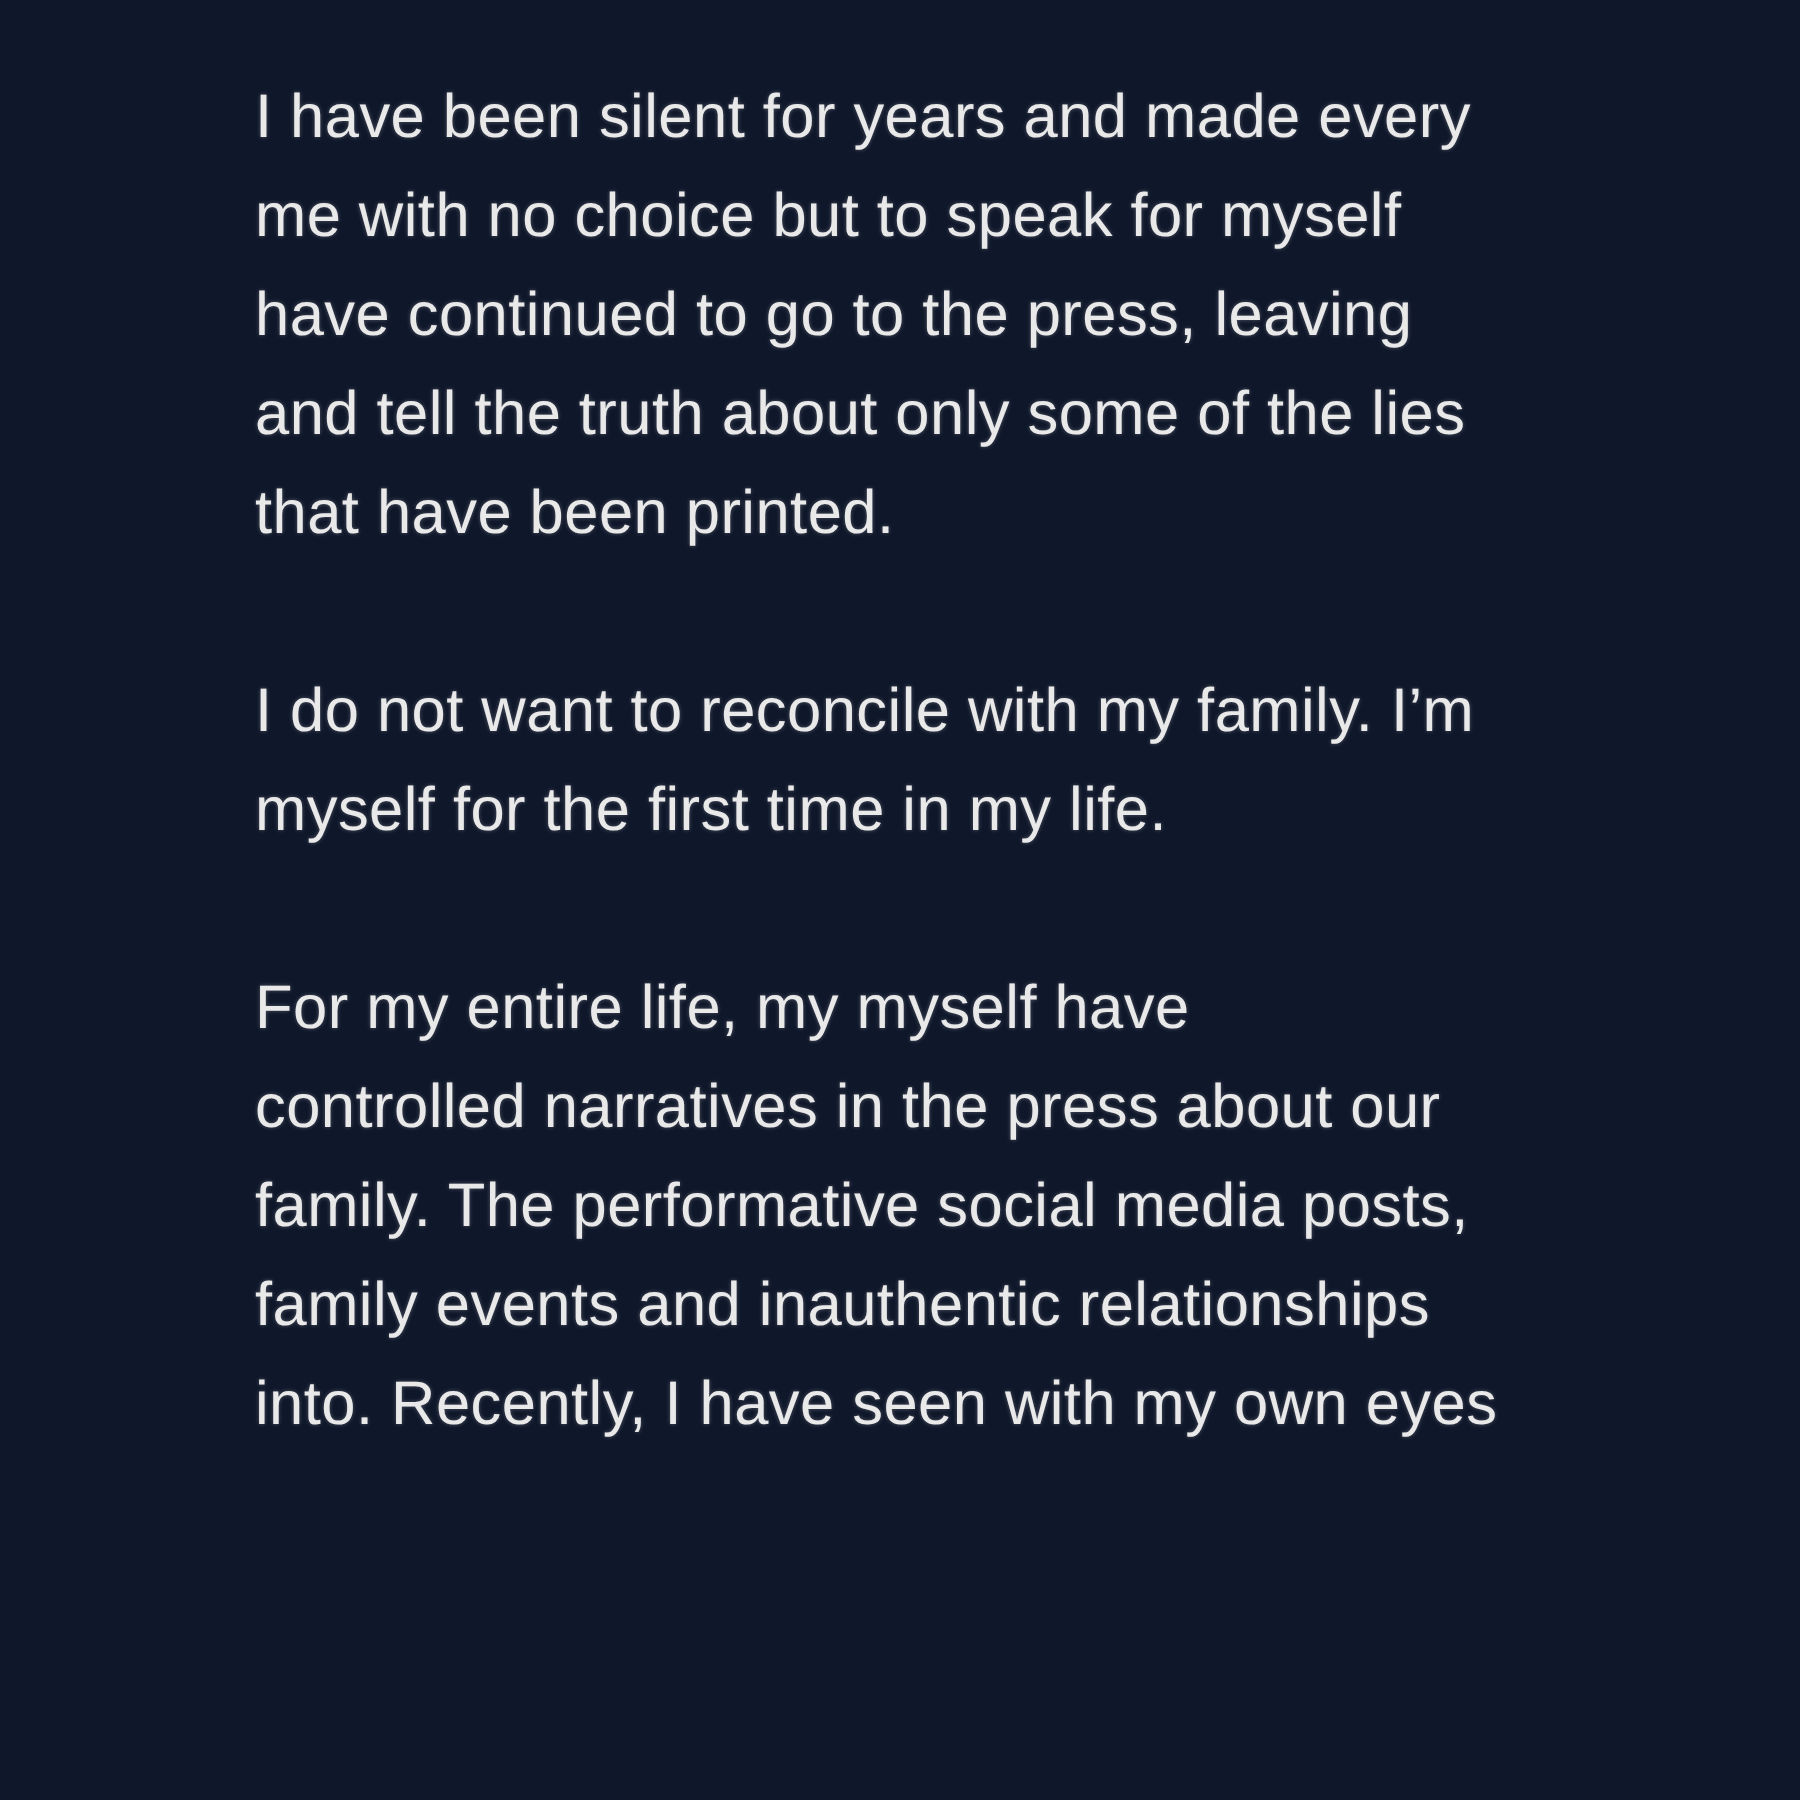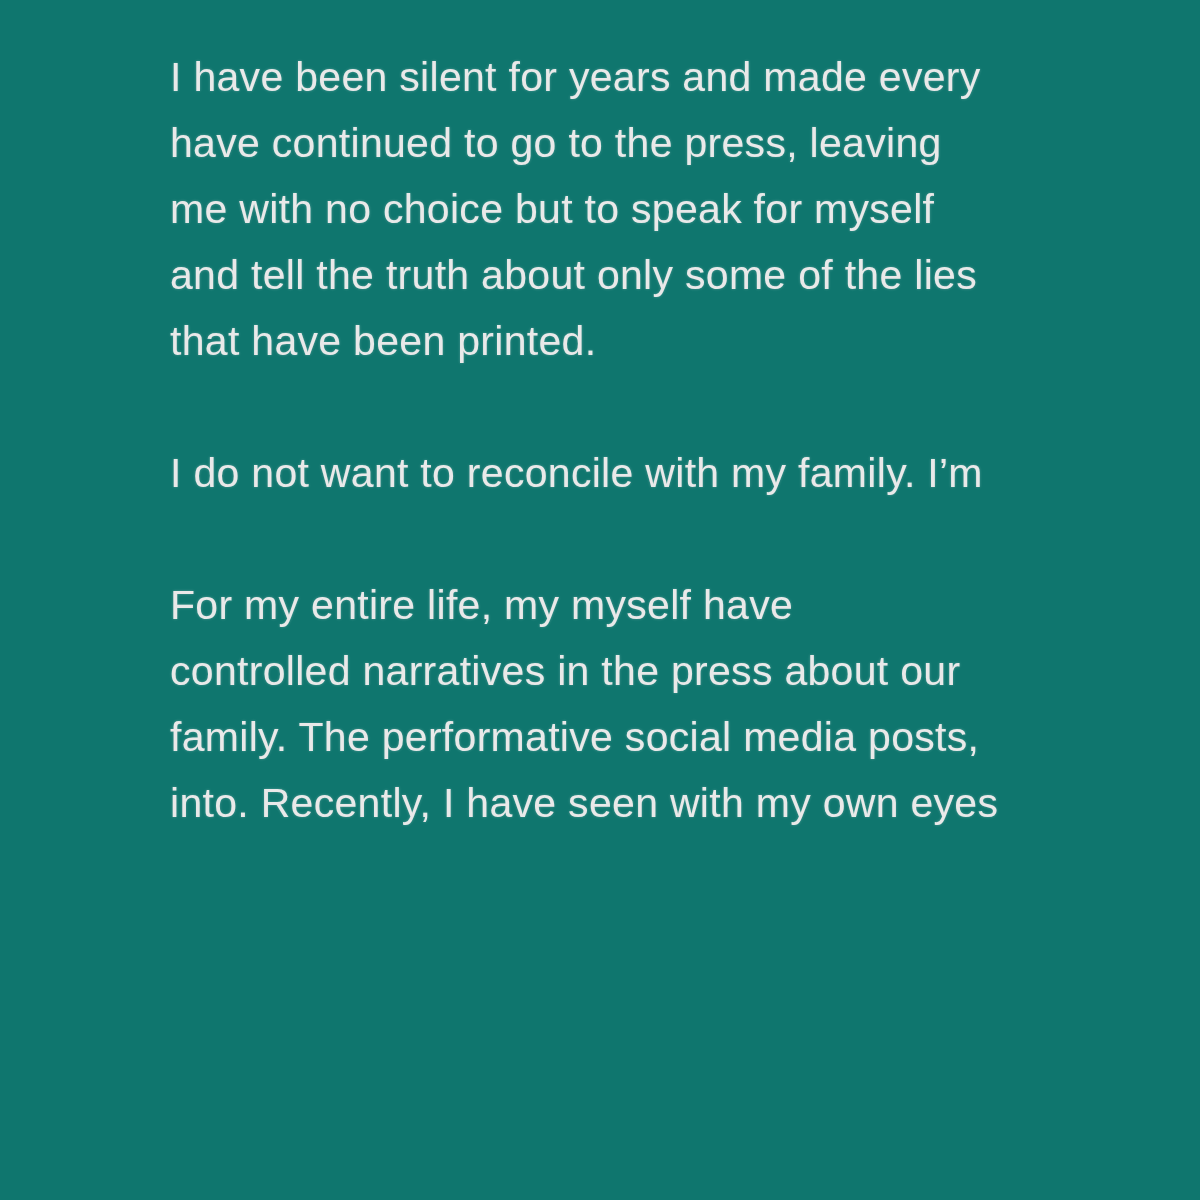--- a/index.html
+++ b/index.html
@@ -7,21 +7,21 @@
     padding: 0;
     width: 1200px;
     height: 1200px;
     overflow: hidden;
     background: #000000;
   }
   .canvas {
     position: relative;
     width: 1200px;
     height: 1200px;
-    background: #0f766e;
+    background: #0f172a;
     overflow: hidden;
   }
   .statement {
     position: absolute;
     left: 170px;
     top: 44px;
     width: 900px;
     font-family: "Liberation Sans", sans-serif;
     font-weight: 400;
     font-size: 41px;
@@ -42,31 +42,33 @@
   }
 </style>
 </head>
 <body>
 
 <div class="canvas">
   <div class="statement">
 
     <div class="paragraph">
       <div class="line">I have been silent for years and made every</div>
+      <div class="line">me with no choice but to speak for myself</div>
       <div class="line">have continued to go to the press, leaving</div>
-      <div class="line">me with no choice but to speak for myself</div>
       <div class="line">and tell the truth about only some of the lies</div>
       <div class="line">that have been printed.</div>
     </div>
 
     <div class="paragraph">
       <div class="line">I do not want to reconcile with my family. I’m</div>
+      <div class="line">myself for the first time in my life.</div>
     </div>
 
     <div class="paragraph">
       <div class="line">For my entire life, my myself have</div>
       <div class="line">controlled narratives in the press about our</div>
       <div class="line">family. The performative social media posts,</div>
+      <div class="line">family events and inauthentic relationships</div>
       <div class="line">into. Recently, I have seen with my own eyes</div>
     </div>
 
   </div>
 </div>
 
 </body></html>

